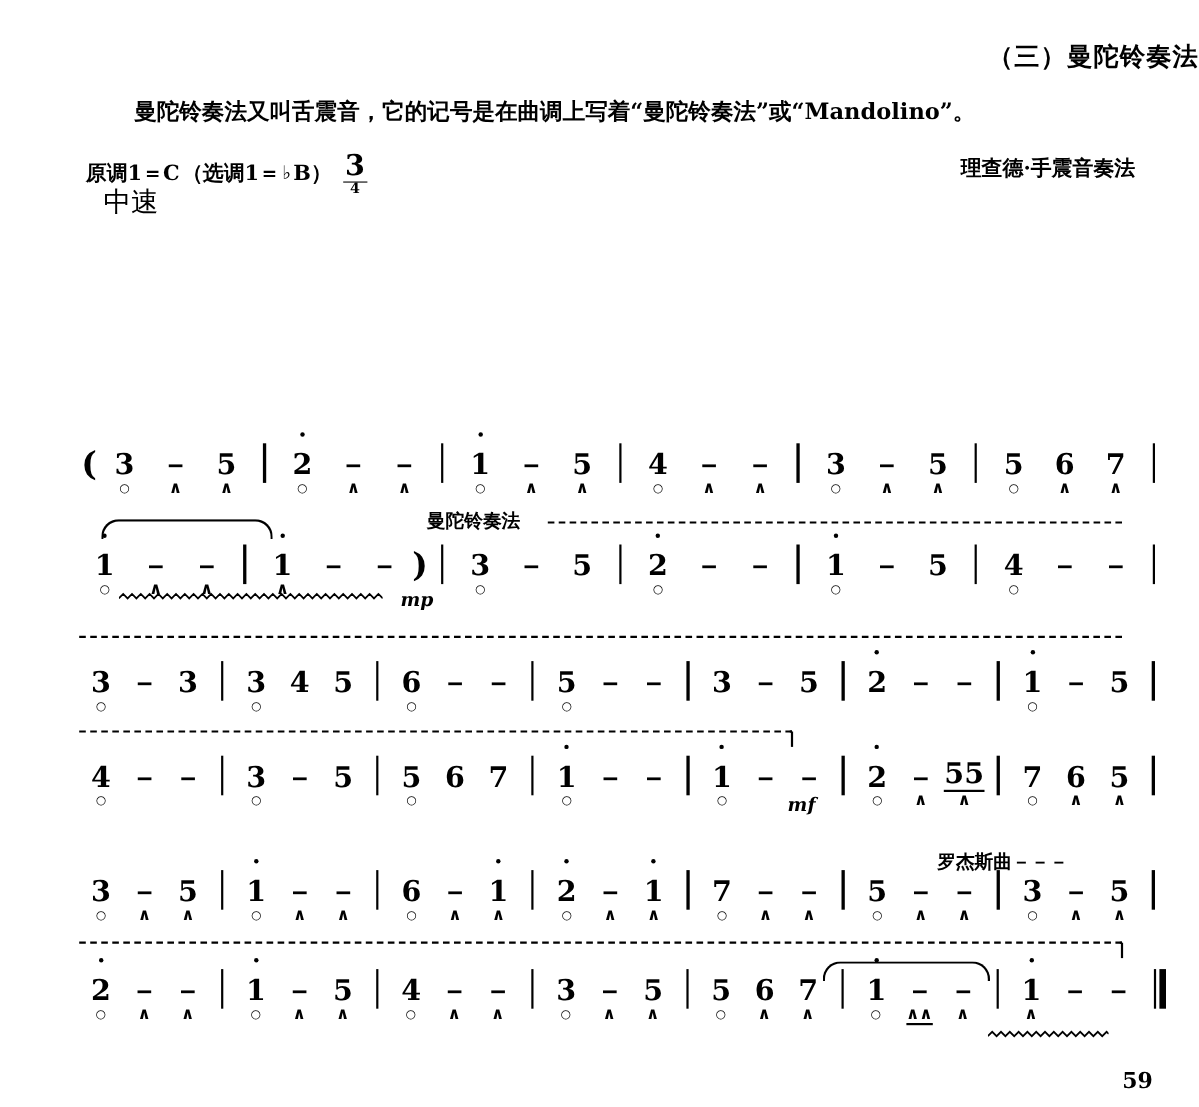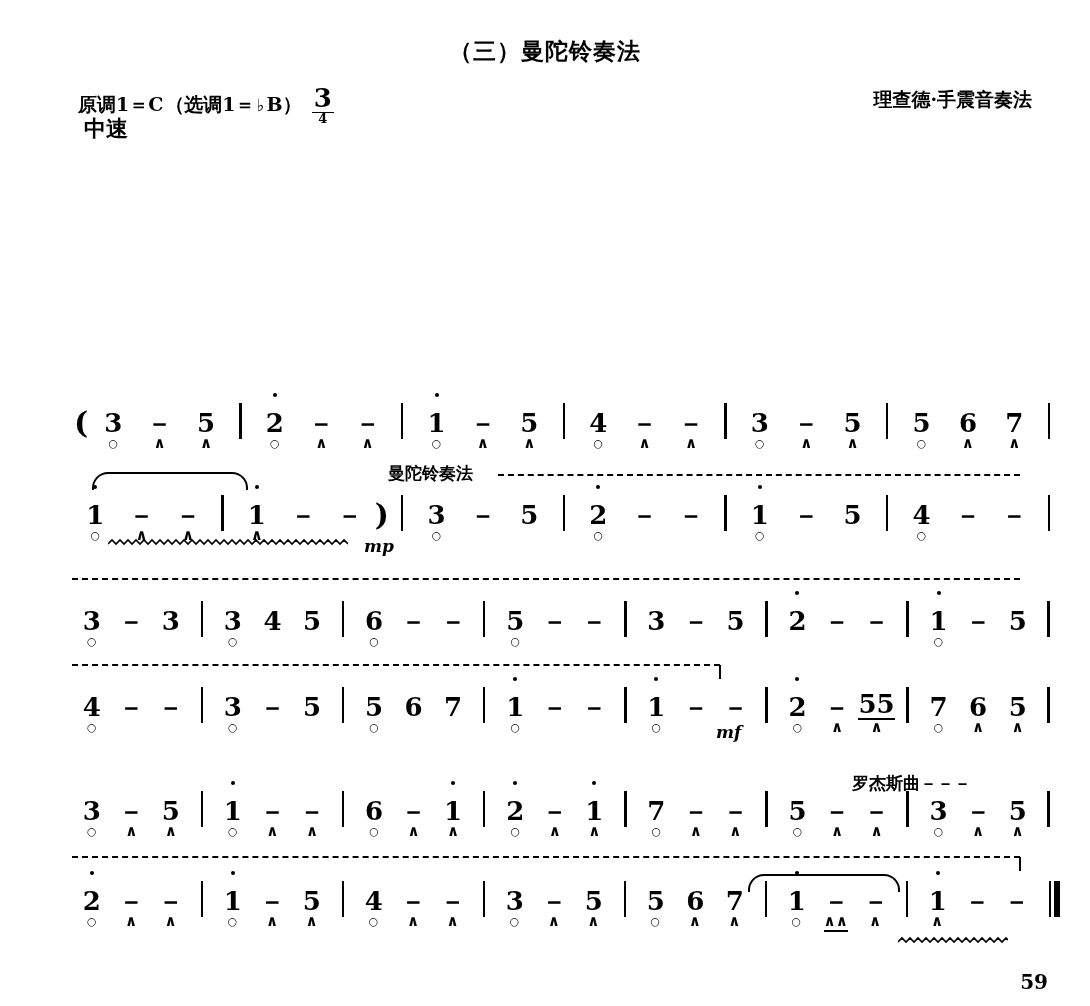--- a/index.html
+++ b/index.html
@@ -8,21 +8,21 @@
     background:#ffffff;
     font-family:"DejaVu Sans","Liberation Sans",sans-serif;
     color:#000;
     position:relative;
     overflow:hidden;
   }
   .page{position:relative;width:1090px;height:1006px;}
 
   
   .section-title{
-    text-align:center;
+    text-align:right;
     font-family:"DejaVu Serif","Liberation Serif",serif;
     font-weight:bold;
     font-size:23px;
     letter-spacing:1px;
     margin:0;
     padding-top:36px;
   }
   .prose{
     font-family:"DejaVu Serif","Liberation Serif",serif;
     font-weight:bold;
@@ -58,23 +58,23 @@
     font-weight:bold;font-size:19px;
     white-space:nowrap;
     display:flex;align-items:center;gap:2px;
   }
   .flat{font-size:17px;vertical-align:8px;}
   .meter{display:inline-flex;flex-direction:column;align-items:center;
          line-height:0.82;font-size:13px;margin-left:8px;font-weight:bold;}
   .meter .num{border-bottom:1.6px solid #000;padding:0 2px 1px 2px;}
   .meter .den{padding:1px 2px 0 2px;}
   .tempo{
-    position:absolute;left:84px;top:29px;
-    font-family:"DejaVu Serif","Liberation Serif",serif;
-    font-weight:bold;font-size:22px;
+    position:absolute;left:94px;top:29px;
+    font-family:"DejaVu Serif","Liberation Serif",serif;
+    font-weight:normal;font-size:25px;
   }
   .composer{
     position:absolute;right:58px;top:2px;
     font-family:"DejaVu Serif","Liberation Serif",serif;
     font-weight:bold;font-size:19px;
   }
 
   
   .staff{
     position:relative;
@@ -165,20 +165,21 @@
     font-weight:bold;font-size:20px;
   }
 </style>
 </head>
 <body>
 
 <div class="page">
 
   <h1 class="section-title">（三）曼陀铃奏法</h1>
 
+  <p class="prose p1">曼陀铃奏法又叫舌震音，它的记号是在曲调上写着“曼陀铃奏法”或“Mandolino”。</p>
 
 
   <div class="credits">
     <div class="keyline">
       <span>原调1＝C</span>
       <span>（选调1＝</span>
       <span class="flat">♭</span>
       <span>B）</span>
       <span class="meter">
         <span class="num">3</span>

